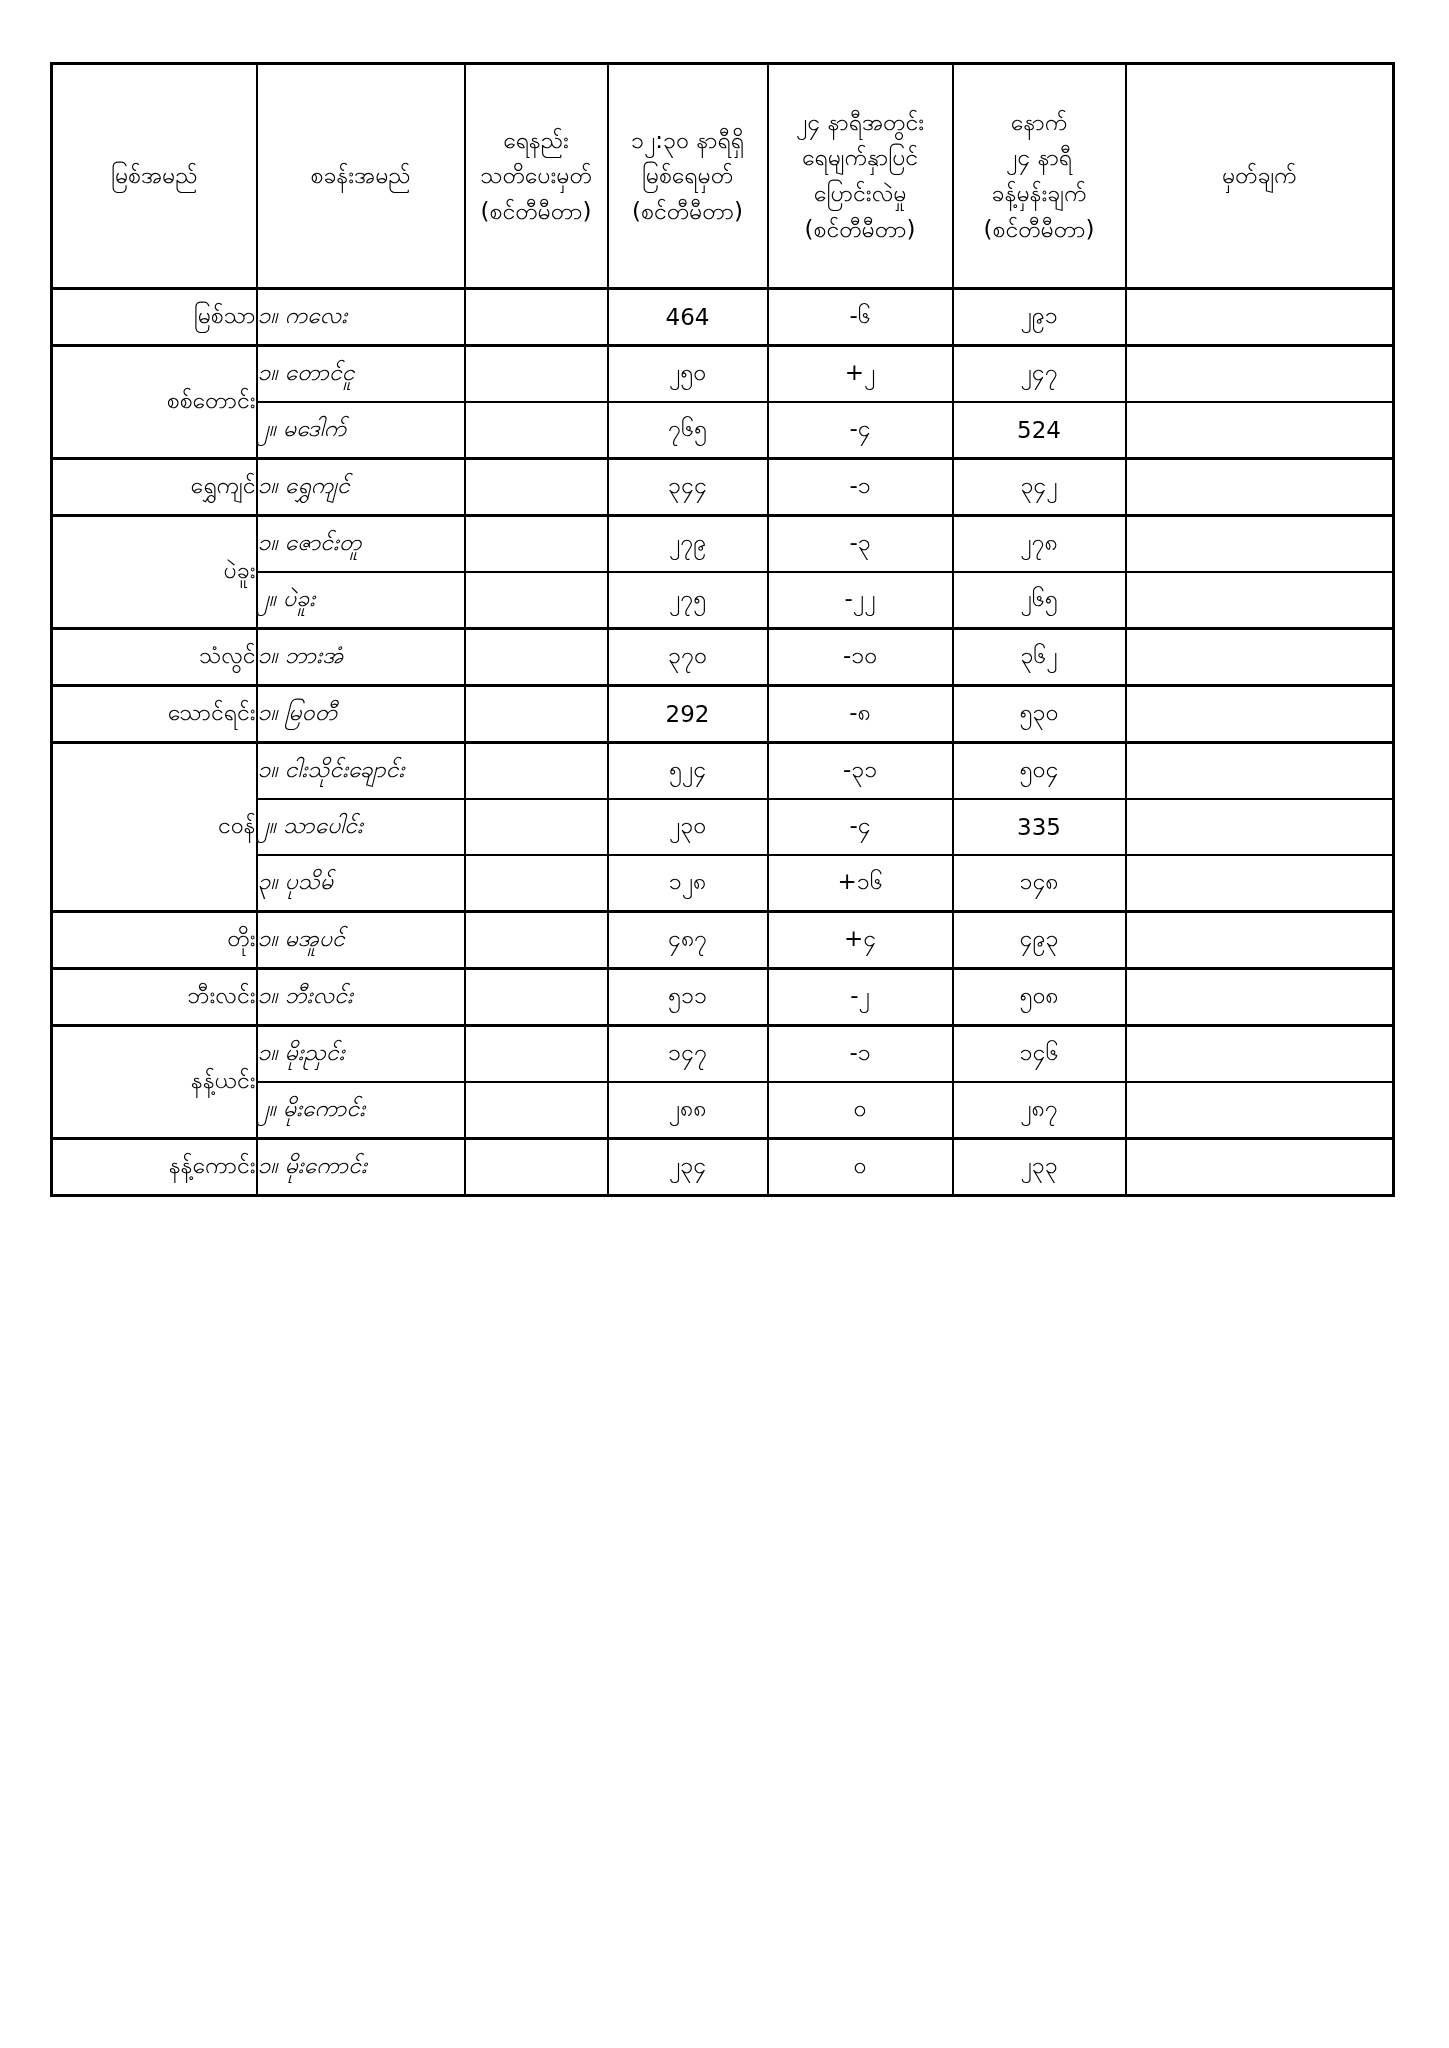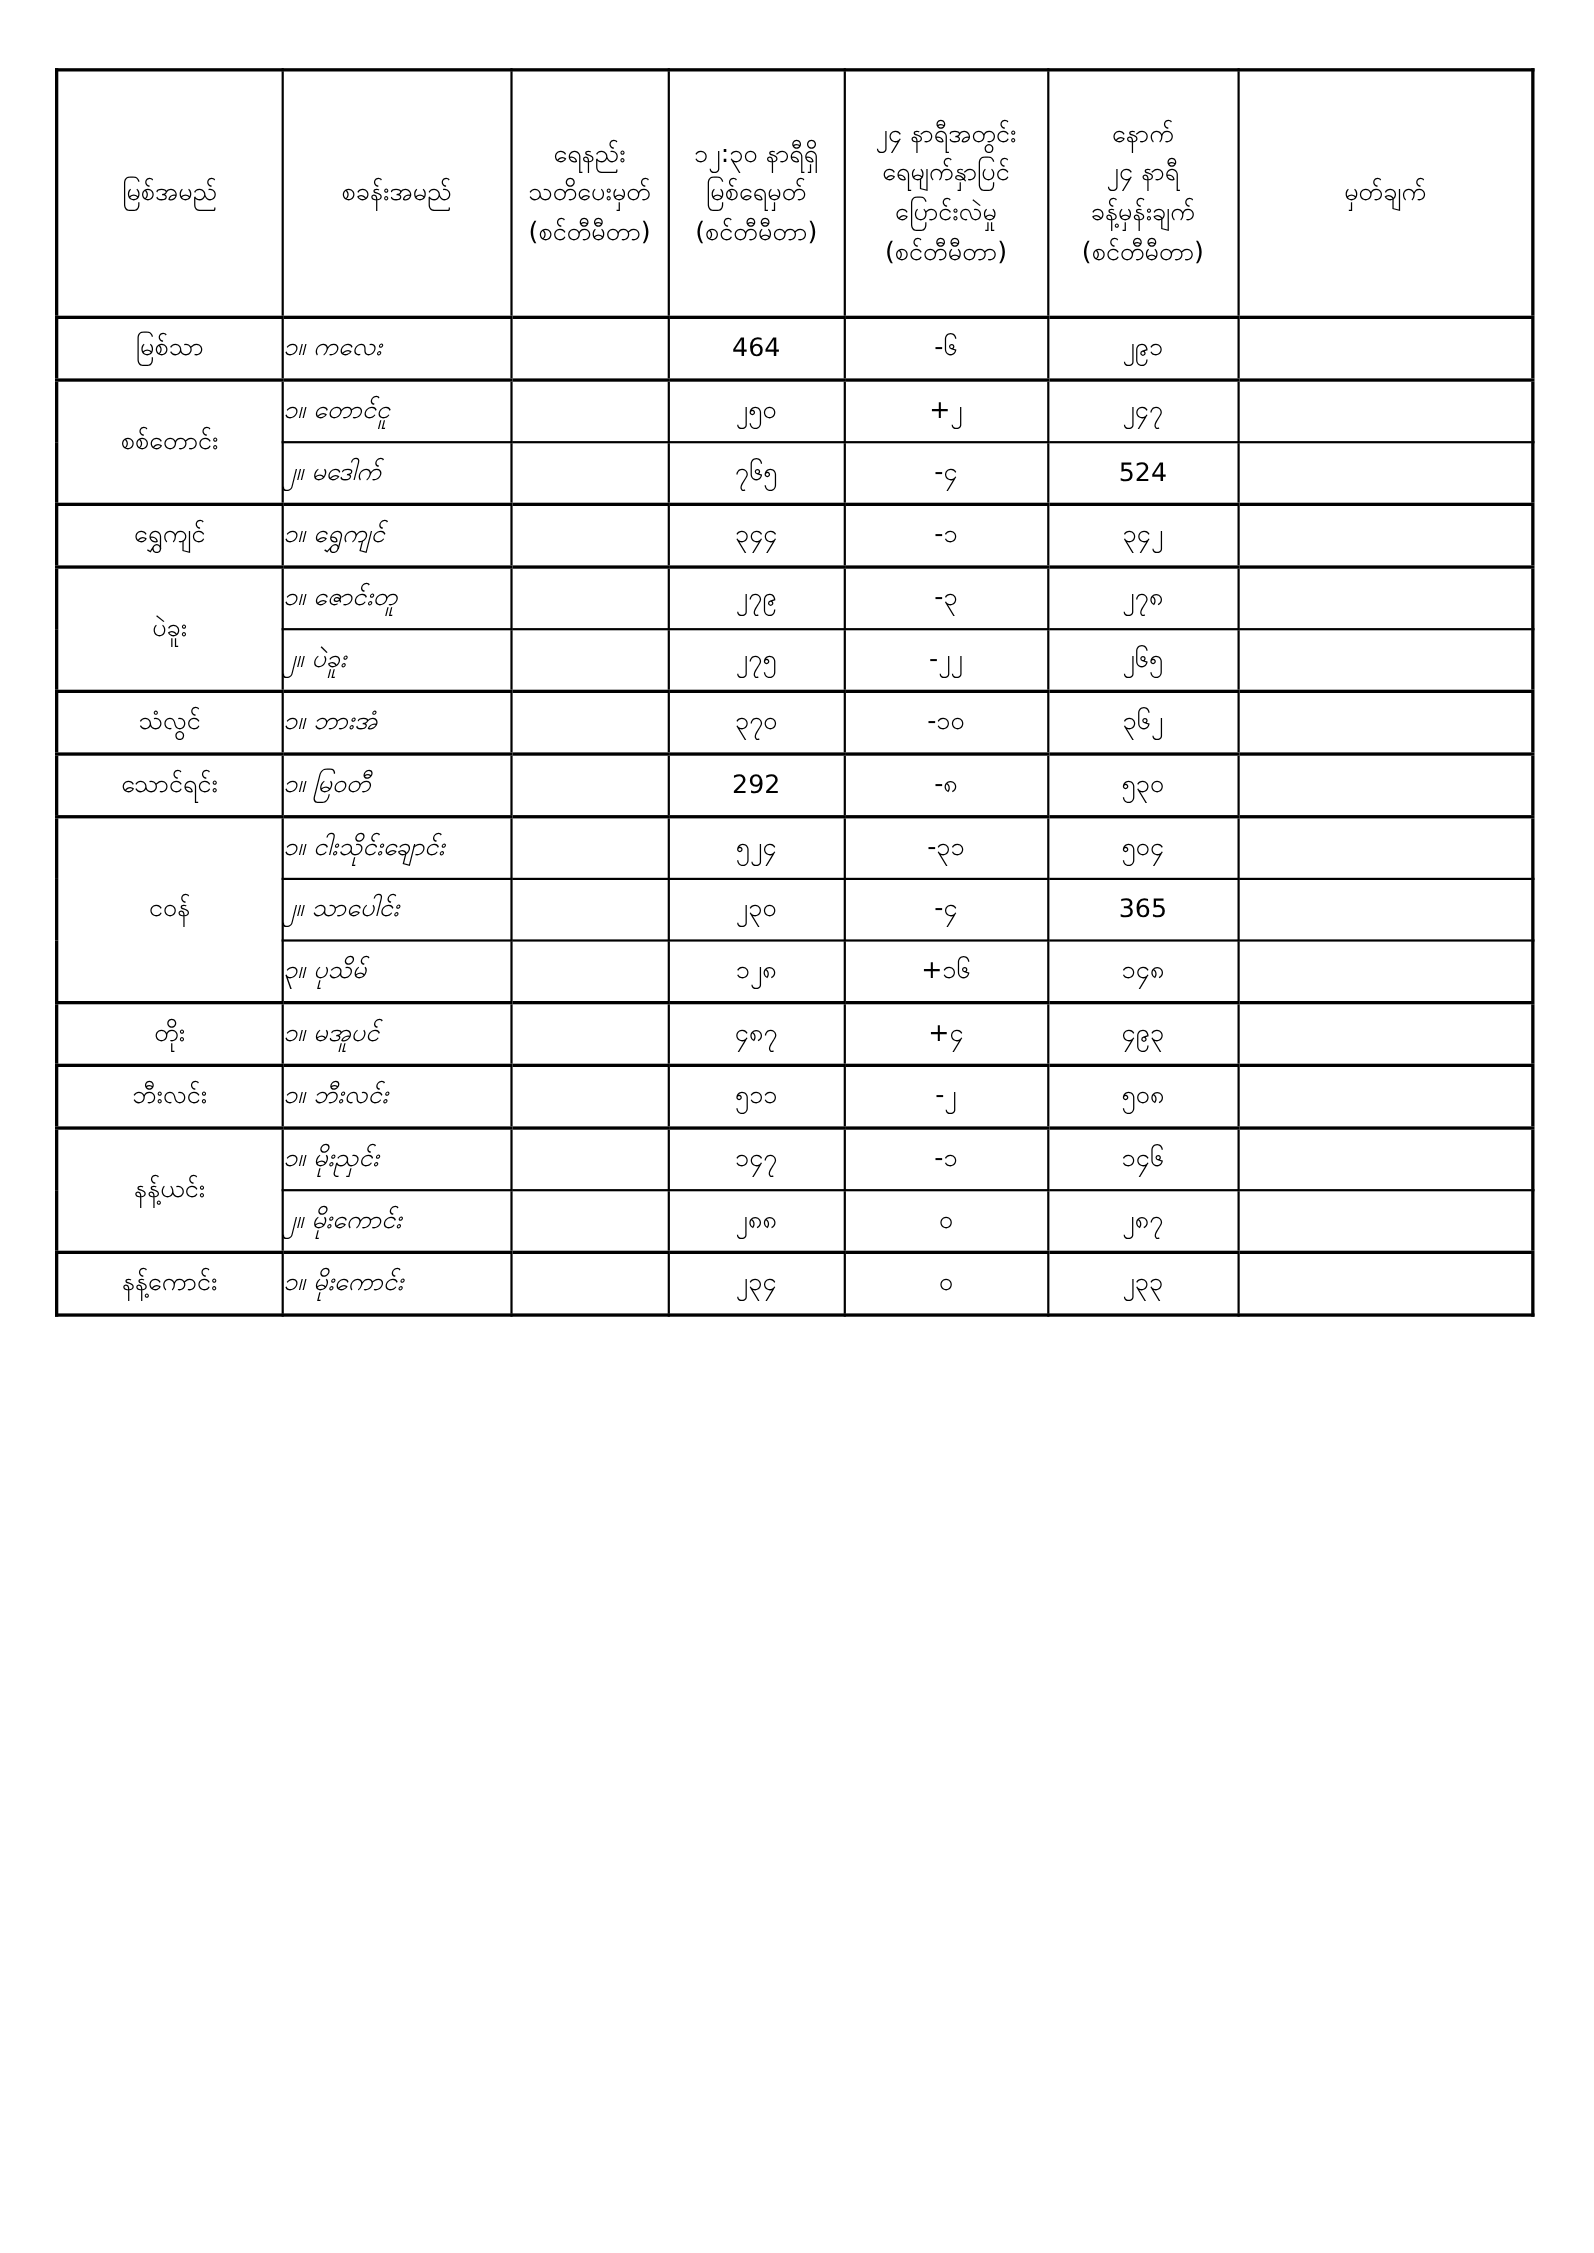--- a/index.html
+++ b/index.html
@@ -52,21 +52,21 @@
     text-align: center;
     vertical-align: middle;
     white-space: pre-line;
   }
   table.wl tbody td {
     height: 54px;
     font-size: 23px;
     vertical-align: middle;
   }
   td.river {
-    text-align: center;
+    text-align: right;
     padding-left: 14px;
   }
   td.station {
     text-align: left;
     padding-left: 12px;
     font-style: italic;
   }
   td.num, td.warning, td.remark {
     text-align: center;
   }
@@ -191,21 +191,21 @@
         <td class="num">၅၂၄</td>
         <td class="num">-၃၁</td>
         <td class="num">၅၀၄</td>
         <td class="remark"></td>
       </tr>
       <tr>
         <td class="station">၂။ သာပေါင်း</td>
         <td class="warning"></td>
         <td class="num">၂၃၀</td>
         <td class="num">-၄</td>
-        <td class="num">365</td>
+        <td class="num">335</td>
         <td class="remark"></td>
       </tr>
       <tr>
         <td class="station">၃။ ပုသိမ်</td>
         <td class="warning"></td>
         <td class="num">၁၂၈</td>
         <td class="num">+၁၆</td>
         <td class="num">၁၄၈</td>
         <td class="remark"></td>
       </tr>

